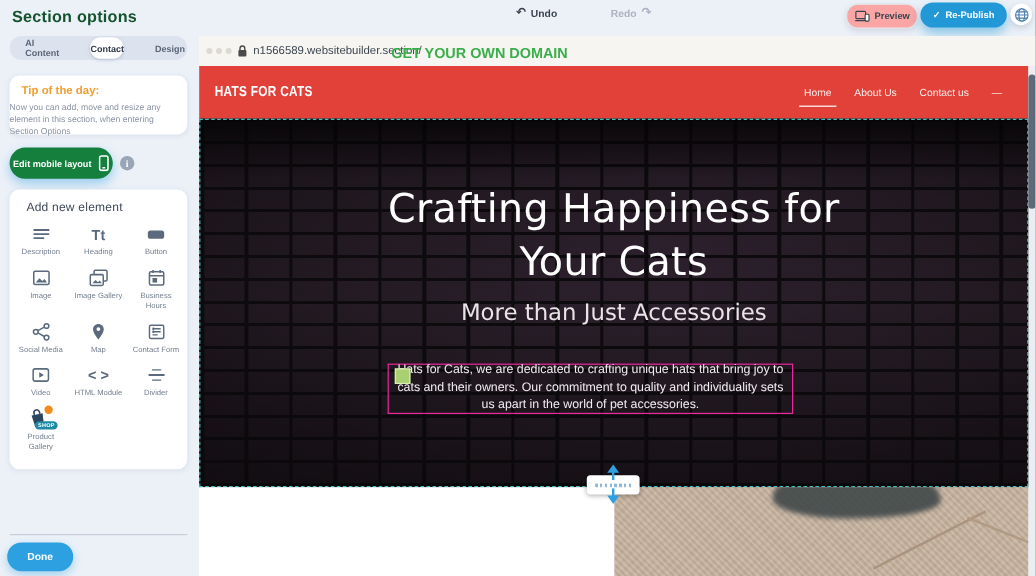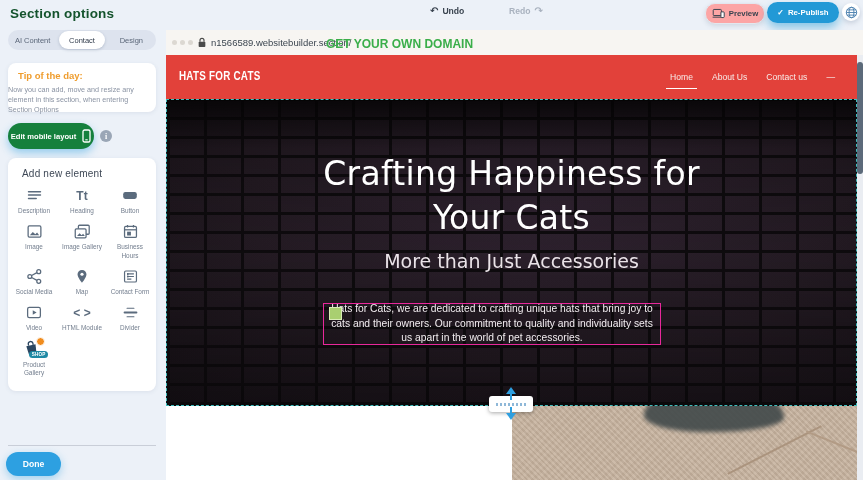--- a/index.html
+++ b/index.html
@@ -2,22 +2,22 @@
 <html><head>
 <meta charset="utf-8">
 <style>
   html,body{margin:0;padding:0;}
   .stage{position:relative;width:863px;height:480px;overflow:hidden;
     font-family:"Liberation Sans",sans-serif;background:#ecf1f8;}
 
   
   .panel-title{position:absolute;left:10px;top:6px;font-size:13.5px;font-weight:bold;color:#14532d;letter-spacing:.2px;}
   .tabs{position:absolute;left:8px;top:30px;width:148px;height:20px;background:#dde3ee;border-radius:10px;display:flex;align-items:center;}
-  .tab{flex:1;height:18px;margin:2px;display:flex;align-items:center;justify-content:center;
-       font-size:7.5px;font-weight:normal;color:#5a6678;border-radius:9px;cursor:pointer;}
+  .tab{flex:1;height:18px;margin:13px;display:flex;align-items:center;justify-content:center;
+       font-size:7.5px;font-weight:bold;color:#5a6678;border-radius:9px;cursor:pointer;}
   .tab.active{background:#fff;color:#2f3a4a;box-shadow:0 1px 3px rgba(60,80,110,.25);}
 
   .tip-card{position:absolute;left:8px;top:63px;width:148px;height:49px;background:#fff;border-radius:8px;box-shadow:0 1px 4px rgba(90,110,140,.12);}
   .tip-head{position:absolute;left:10px;top:7px;font-size:9.5px;font-weight:bold;color:#ef9d2e;}
   .tip-body{position:absolute;left:0;top:22px;width:128px;font-size:7.2px;line-height:1.4;color:#8a93a3;}
 
   .edit-mobile{position:absolute;left:8px;top:123px;width:86px;height:26px;border-radius:14px;background:#15803d;
     box-shadow:0 4px 9px rgba(45,160,225,.45);display:flex;align-items:center;justify-content:center;gap:6px;
     color:#fff;font-size:7.6px;font-weight:bold;cursor:pointer;}
   .info-dot{position:absolute;left:100px;top:130px;width:12px;height:12px;border-radius:50%;background:#9aa6b6;

